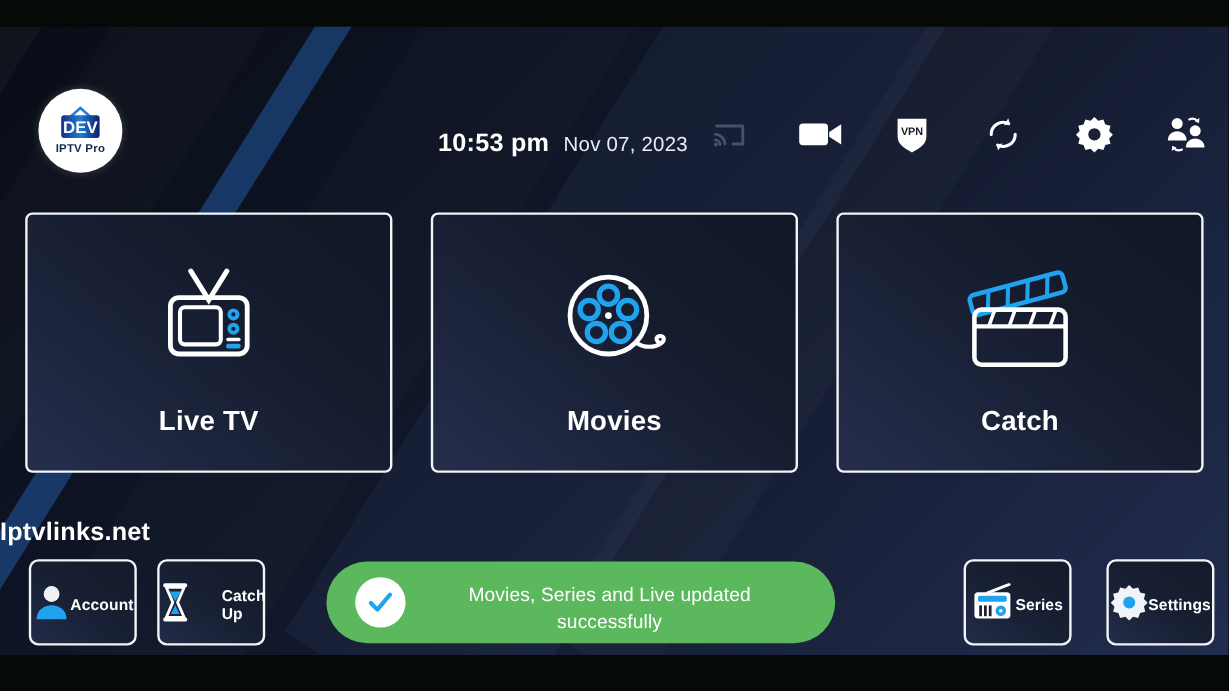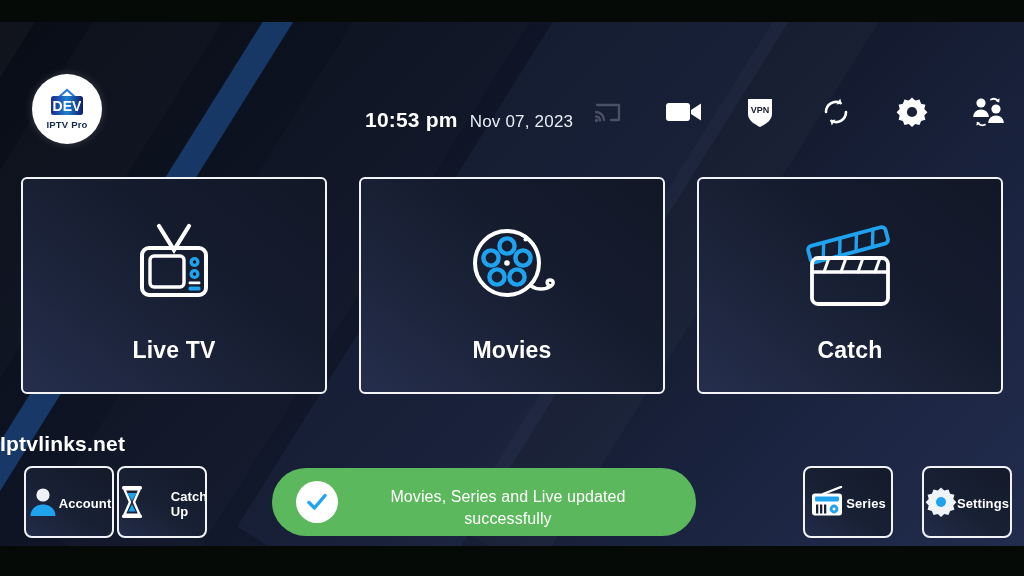--- a/index.html
+++ b/index.html
@@ -225,21 +225,21 @@
   }
   .sq-btn .btn-label {
     font-size: 13px;
     font-weight: 700;
     color: #ffffff;
     margin-top: 3px;
     letter-spacing: 0.1px;
   }
 
   #btn-account  { left: 24px; }
-  #btn-catchup  { left: 117px; gap: 24px; }
+  #btn-catchup  { left: 131px; gap: 24px; }
   #btn-radio    { right: 131px; }
   #btn-settings { right: 12px; }
 
   
   #toast {
     position: absolute;
     left: 272px;
     top: 446px;
     width: 424px;
     height: 68px;

